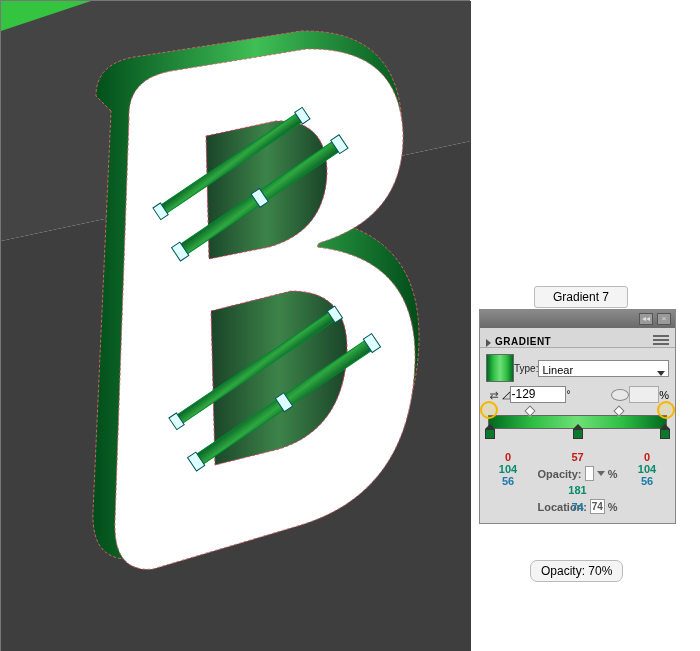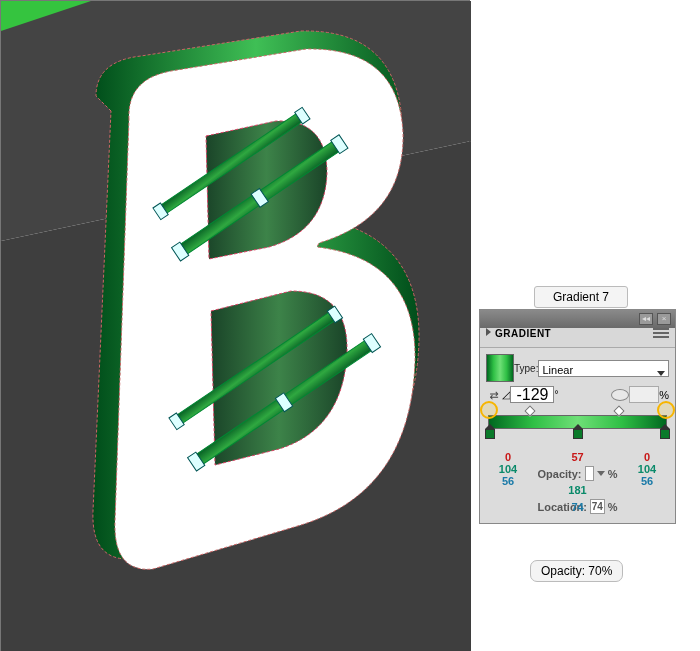--- a/index.html
+++ b/index.html
@@ -3,32 +3,32 @@
 <meta charset="utf-8">
 <style>
 *{box-sizing:border-box;margin:0;padding:0;font-family:Tahoma,Arial,sans-serif;font-size:11px}
 body{width:700px;height:651px;background:#fff;position:relative;overflow:hidden}
 .canvas{position:absolute;left:0;top:0;width:470px;height:651px;border:1px solid #777}
 .step-label{position:absolute;left:534px;top:286px;padding:3px 18px;border:1px solid #bbb;border-radius:3px;background:#f4f4f4;font-size:12px}
 .opacity-label{position:absolute;left:530px;top:560px;padding:3px 10px;border:1px solid #bbb;border-radius:7px;background:#f4f4f4;font-size:12px}
 .panel{position:absolute;left:479px;top:309px;width:197px;background:#dcdcdc;border:1px solid #888;font-size:10px}
 .panel-hdr{height:18px;background:linear-gradient(#8a8a8a,#6a6a6a);color:#e8e8e8;display:flex;align-items:center;justify-content:flex-end;padding:0 4px;gap:4px}
 .panel-hdr .hbtn{width:14px;height:12px;background:#9a9a9a;border:1px solid #555;font-size:8px;line-height:10px;text-align:center;color:#ddd;cursor:pointer}
-.panel-tab{height:20px;display:flex;align-items:flex-start;padding:0 6px;background:#d8d8d8;border-bottom:1px solid #aaa}
+.panel-tab{height:20px;display:flex;align-items:flex-end;padding:0 6px;background:#d8d8d8;border-bottom:1px solid #aaa}
 .panel-tab .tri{display:inline-block;width:0;height:0;border-top:4px solid transparent;border-bottom:4px solid transparent;border-left:5px solid #555;margin-right:4px}
 .panel-tab b{font-size:10px;letter-spacing:0.5px}
 .panel-tab .menu{margin-left:auto;width:16px;height:12px;background:repeating-linear-gradient(#666,#666 2px,#d8d8d8 2px,#d8d8d8 4px);cursor:pointer}
 .panel-body{padding:6px 6px 10px 6px}
 .row{display:flex;align-items:center;margin-bottom:4px}
 .swatch-big{width:28px;height:28px;border:1px solid #666;background:linear-gradient(90deg,#006820 0%,#2fbf45 25%,#6fe077 50%,#2fbf45 75%,#006820 100%);cursor:pointer}
 .type-lbl{font-size:10px;color:#222}
 .type-sel{flex:1;height:17px;border:1px solid #888;background:#fff;padding:0 3px;font-size:10px;display:flex;align-items:flex-end;justify-content:space-between;cursor:pointer}
 .type-sel .caret{width:0;height:0;border-left:4px solid transparent;border-right:4px solid transparent;border-top:5px solid #333}
 .swap{width:16px;height:16px;text-align:center;line-height:16px;cursor:pointer;color:#444}
-.angle-box{width:44px;height:17px;border:1px solid #888;background:#fff;text-align:center;line-height:15px;font-size:16px}
+.angle-box{width:56px;height:17px;border:1px solid #888;background:#fff;text-align:left;line-height:15px;font-size:12px}
 .deg{font-size:10px}
 .aspect-ico{width:18px;height:12px;border:1px solid #888;border-radius:50%;background:#e8e8e8}
 .pct-box{width:30px;height:17px;border:1px solid #aaa;background:#eee;text-align:center;line-height:15px;color:#999;font-size:10px}
 .ramp-wrap{position:relative;margin:12px 2px 4px 2px}
 .ramp-o{position:absolute;top:-10px;width:12px;height:12px;display:flex;align-items:center;justify-content:center}
 .ramp-o .d{width:8px;height:8px;border:1px solid #777;background:#fff;transform:rotate(45deg)}
 .hl{position:absolute;width:18px;height:18px;border:2px solid #f7b500;border-radius:50%;background:rgba(255,200,0,0.15);pointer-events:none}
 .ramp{height:14px;border:1px solid #666;background:linear-gradient(90deg,#006820 0%,#2fbf45 25%,#6fe077 50%,#2fbf45 75%,#006820 100%)}
 .stop{position:absolute;top:13px;width:12px;height:14px;cursor:pointer}
 .stop .house{width:10px;height:10px;border:1px solid #333;background:#0a7a2a;margin:0 auto}

